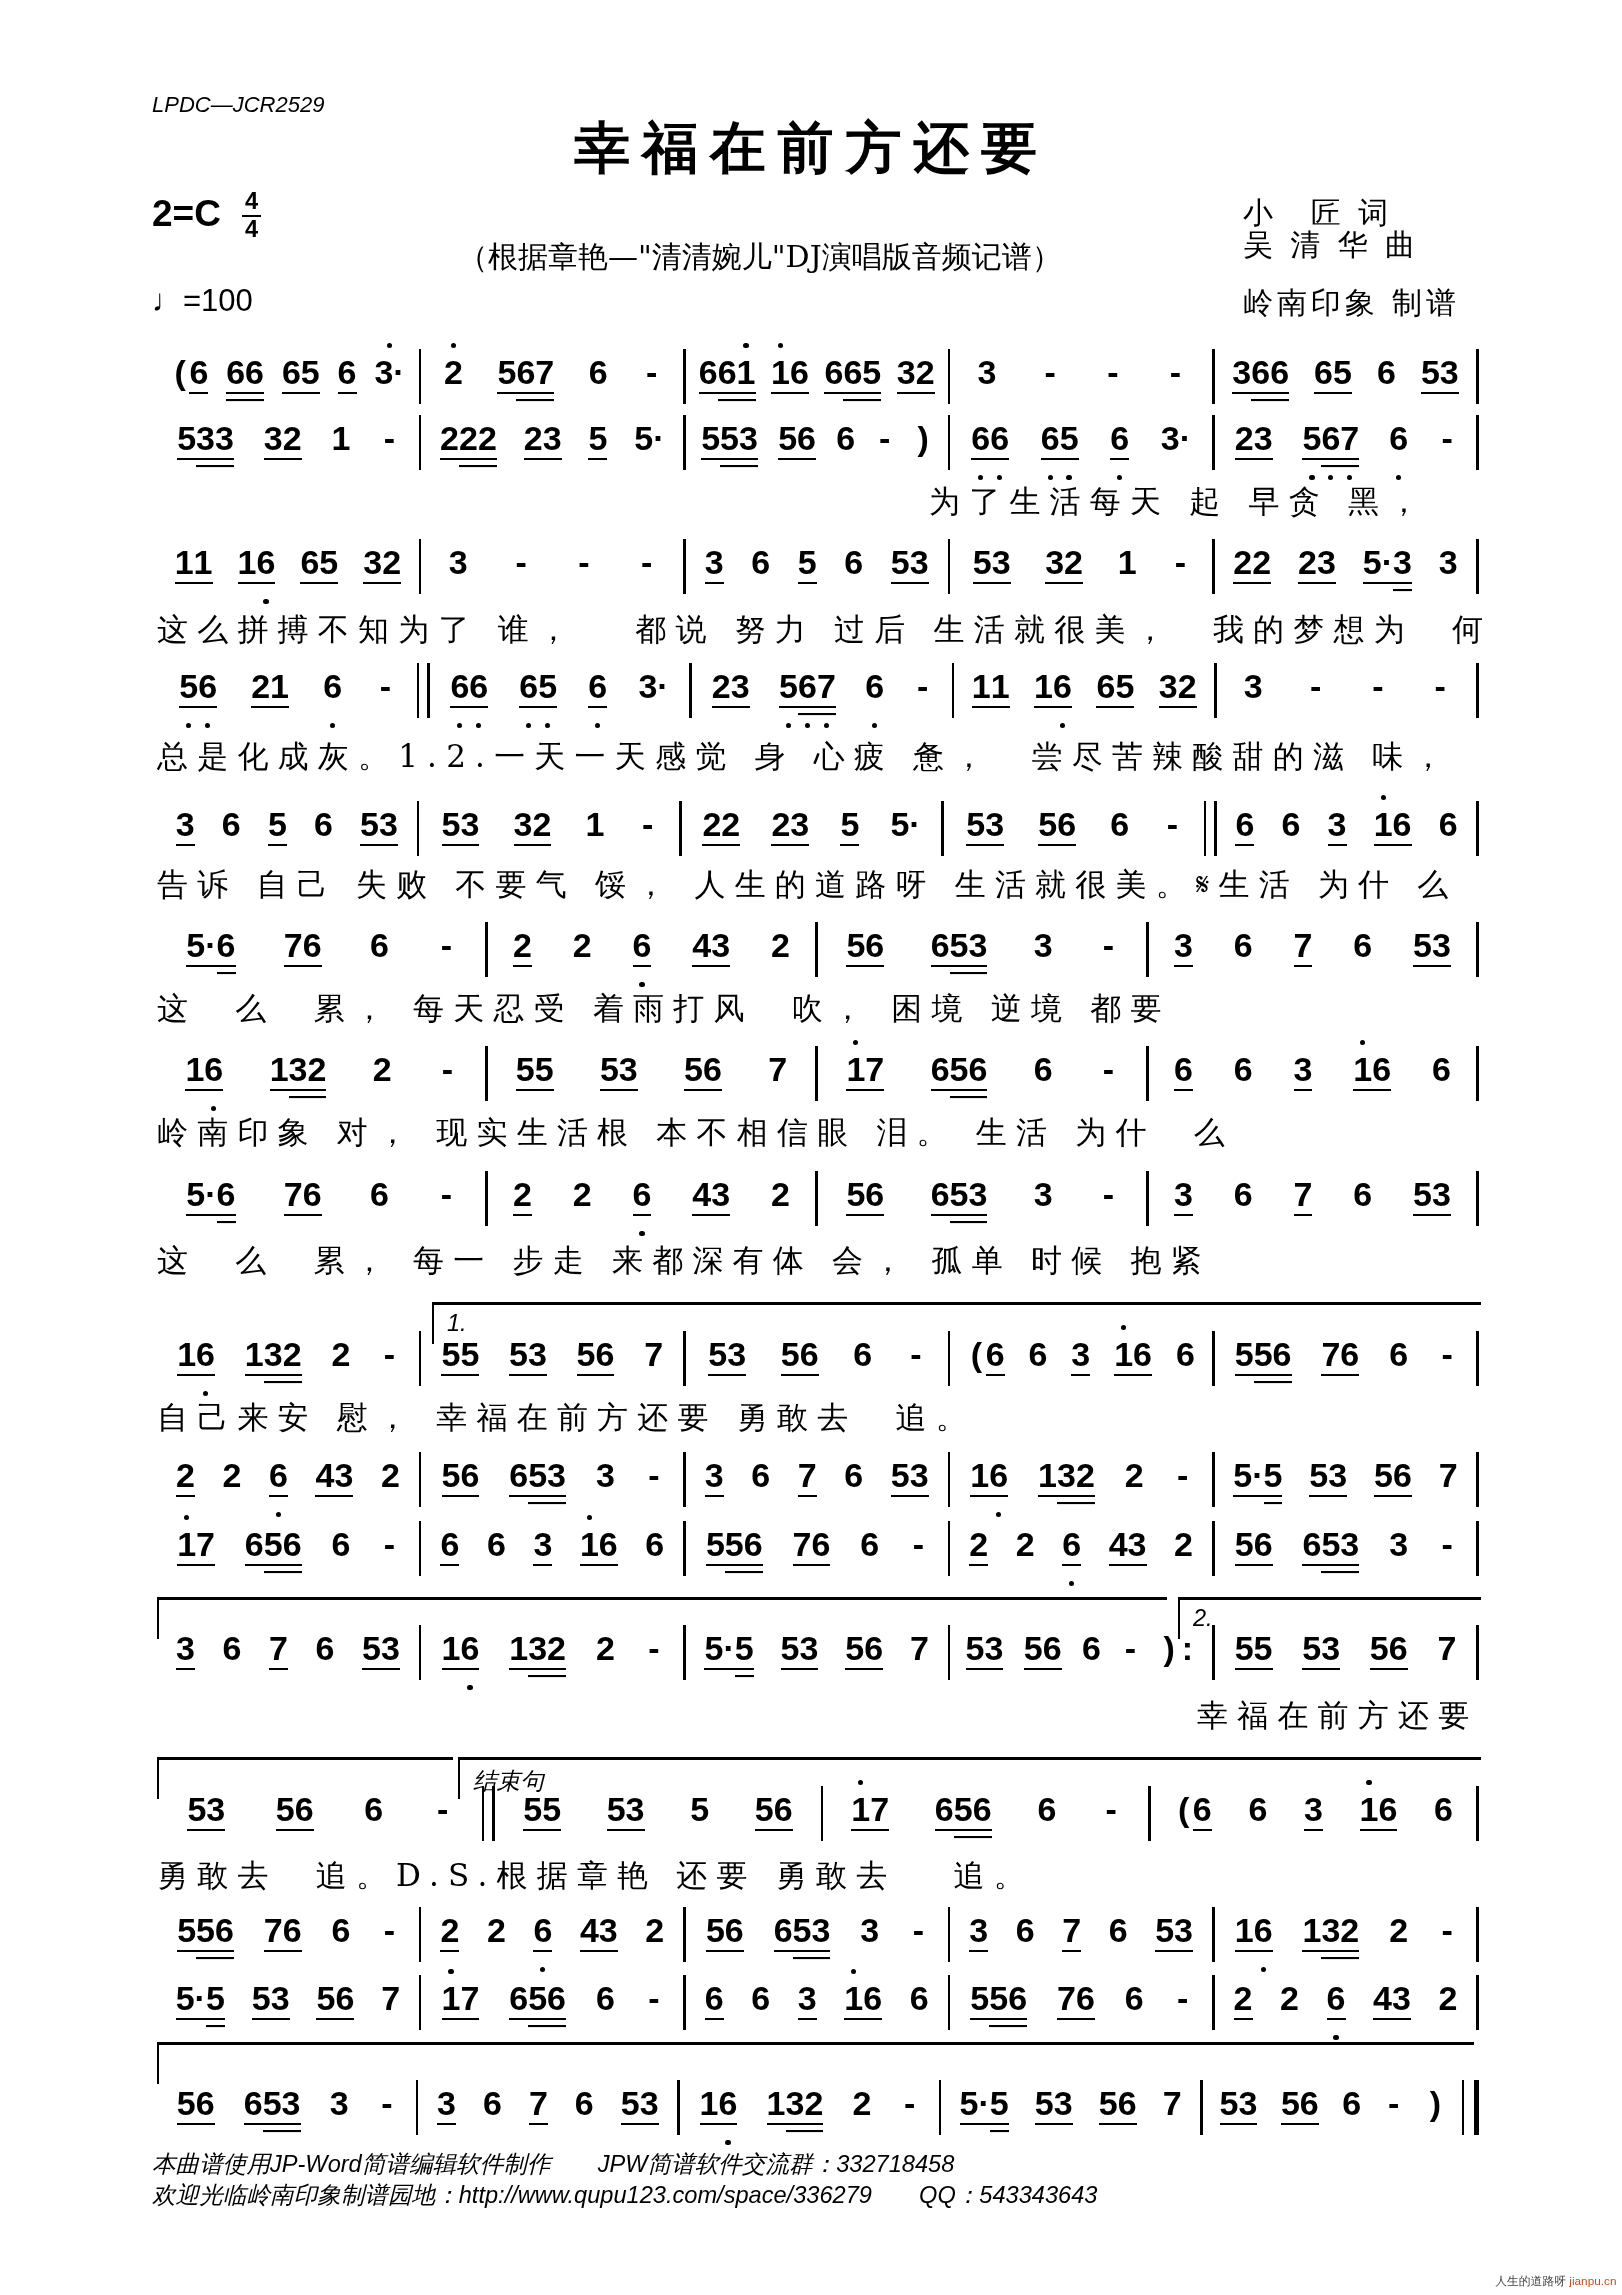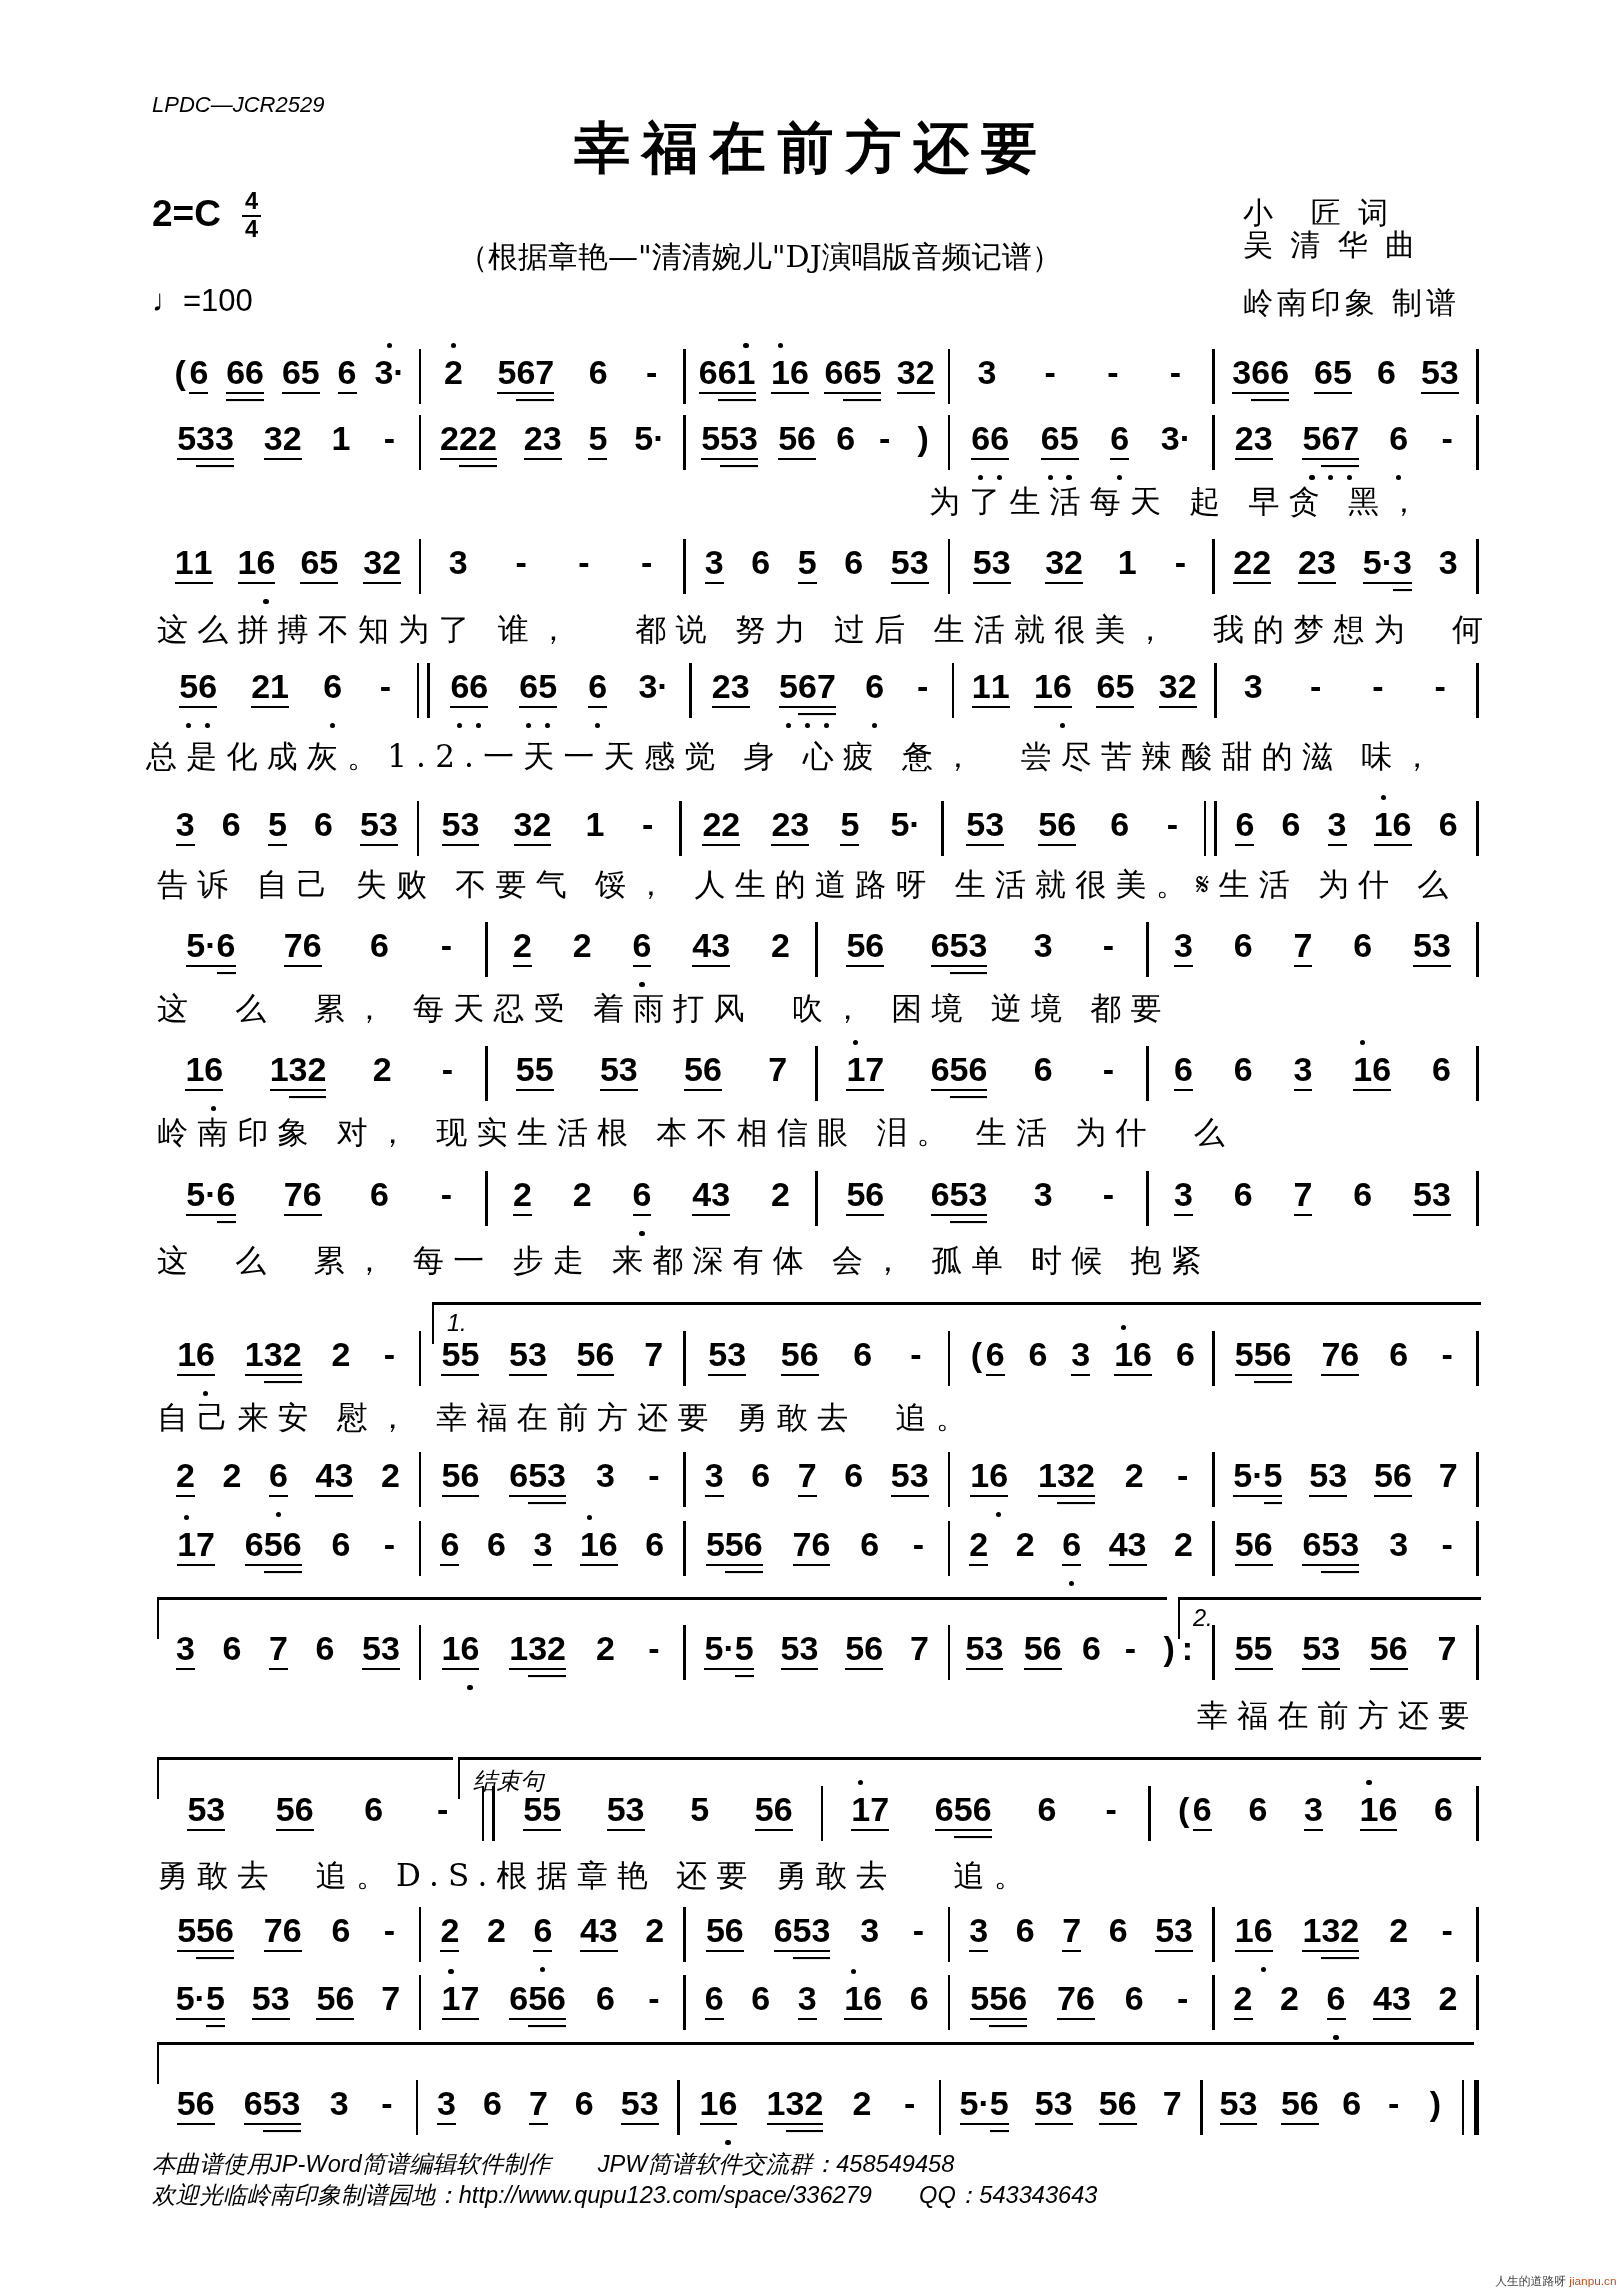--- a/index.html
+++ b/index.html
@@ -1470,21 +1470,21 @@
           <span class="note">-</span>
         </span>
         <span style="display: inline-flex;">
           <span class="note">)</span>
         </span>
       </div>
       <div class="bar final"></div>
     </div>
     <div class="lyric" style="top: 481px; left: 929px;">为了生活每天 起 早贪 黑，</div>
     <div class="lyric" style="top: 609px; left: 157px;">这么拼搏不知为了 谁，   都说 努力 过后 生活就很美，  我的梦想为  何</div>
-    <div class="lyric" style="top: 736px; left: 146px;">总是化成灰。1.2.一天一天感觉 身 心疲 惫，  尝尽苦辣酸甜的滋 味，</div>
+    <div class="lyric" style="top: 736px; left: 157px;">总是化成灰。1.2.一天一天感觉 身 心疲 惫，  尝尽苦辣酸甜的滋 味，</div>
     <div class="lyric" style="top: 864px; left: 157px;">告诉 自己 失败 不要气 馁， 人生的道路呀 生活就很美。𝄋生活 为什 么</div>
     <div class="lyric" style="top: 988px; left: 157px;">这  么  累， 每天忍受 着雨打风  吹， 困境 逆境 都要</div>
     <div class="lyric" style="top: 1112px; left: 157px;">岭南印象 对， 现实生活根 本不相信眼 泪。 生活 为什  么</div>
     <div class="lyric" style="top: 1240px; left: 157px;">这  么  累， 每一 步走 来都深有体 会， 孤单 时候 抱紧</div>
     <div class="lyric" style="top: 1397px; left: 157px;">自己来安 慰， 幸福在前方还要 勇敢去  追。</div>
     <div class="lyric" style="top: 1695px; left: 1197px;">幸福在前方还要</div>
     <div class="lyric" style="top: 1855px; left: 157px;">勇敢去  追。D.S.根据章艳 还要 勇敢去   追。</div>
     <div class="volta" style="left: 432px; top: 1302px; width: 1047px;">
       <span>1.</span>
     </div>
@@ -1492,19 +1492,19 @@
     <div class="volta" style="left: 1178px; top: 1597px; width: 301px;">
       <span>2.</span>
     </div>
     <div class="volta" style="left: 157px; top: 1757px; width: 294px;"></div>
     <div class="volta" style="left: 458px; top: 1757px; width: 1021px;">
       <span>结束句</span>
     </div>
     <div class="volta" style="left: 157px; top: 2042px; width: 1315px;"></div>
   </div>
 
-<div id="footer1" class="abs">本曲谱使用JP-Word简谱编辑软件制作　　JPW简谱软件交流群：458549458</div>
+<div id="footer1" class="abs">本曲谱使用JP-Word简谱编辑软件制作　　JPW简谱软件交流群：332718458</div>
 <div id="footer2" class="abs">欢迎光临岭南印象制谱园地：http://www.qupu123.com/space/336279　　QQ：543343643</div>
 <div id="watermark" class="abs">
   <span>人生的道路呀</span>
   <b>jianpu.cn</b>
 </div>
 
 
 </body></html>

